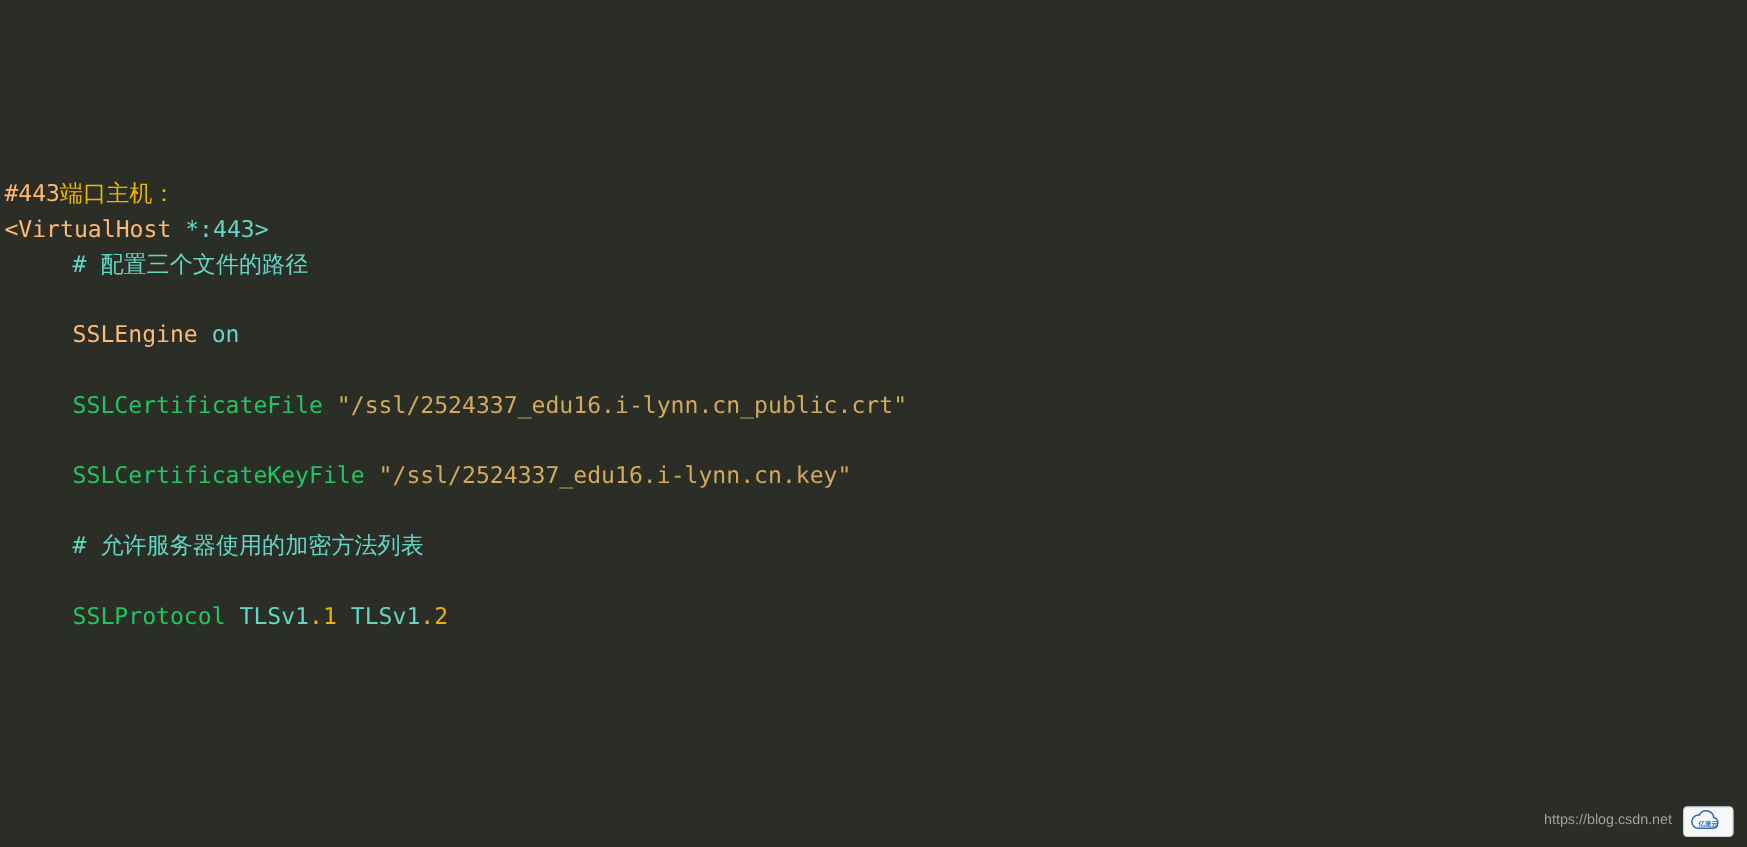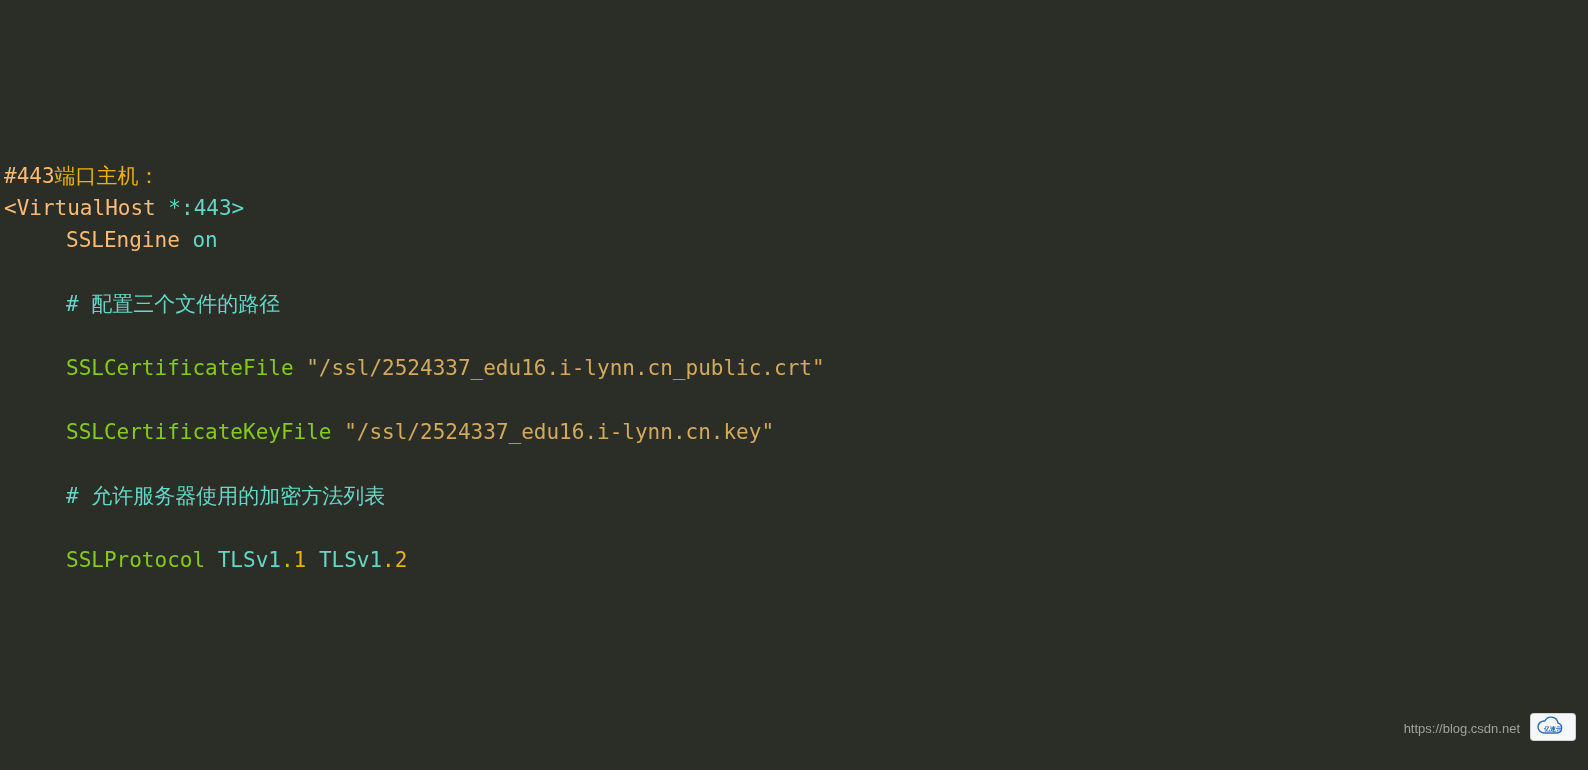--- a/index.html
+++ b/index.html
@@ -12,27 +12,27 @@
     width:1588px;
     height:770px;
     overflow:hidden;
     position:relative;
     white-space:pre;
   }
   .code{padding:0 4px}
   .ind1{padding-left:62px;display:block}
   .c-mag{color:#fdba74}   
   .c-teal{color:#63d6c6}  
-  .c-blue{color:#84cc16}  
+  .c-blue{color:#22c55e}  
   .c-str{color:#d3a95c}   
   .c-white{color:#eab308}
   .watermark{
     position:absolute;
-    right:12px;bottom:25px;
-    display:flex;align-items:flex-start;gap:10px;
+    right:12px;bottom:9px;
+    display:flex;align-items:flex-end;gap:10px;
     font-family:Arial,Helvetica,sans-serif;
     font-size:13px;color:#9ea29a;
   }
   .wm-logo{
     width:46px;height:28px;
     border-radius:4px;
     background:#f5f7f9;
     display:flex;align-items:center;justify-content:center;
     color:#2e6fb3;font-weight:600;font-size:10px;
     box-shadow:0 0 0 1px rgba(0,0,0,.15) inset;
@@ -40,22 +40,22 @@
   .wm-logo svg{display:block}
 </style>
 </head>
 <body>
 
 
 
 <div class="code">
 <span><span class="c-mag">#443</span><span class="c-white">端口主机：</span></span>
 <span><span class="c-mag">&lt;VirtualHost</span><span class="c-teal"> *:443&gt;</span></span>
+<span class="ind1"><span class="c-teal"># 配置三个文件的路径</span></span>
 <span class="ind1"><span class="c-mag">SSLEngine</span><span class="c-teal"> on</span></span>
-<span class="ind1"><span class="c-teal"># 配置三个文件的路径</span></span>
 <span class="ind1"><span class="c-blue">SSLCertificateFile</span><span class="c-str"> "/ssl/2524337_edu16.i-lynn.cn_public.crt"</span></span>
 <span class="ind1"><span class="c-blue">SSLCertificateKeyFile</span><span class="c-str"> "/ssl/2524337_edu16.i-lynn.cn.key"</span></span>
 <span class="ind1"><span class="c-teal"># 允许服务器使用的加密方法列表</span></span>
 <span class="ind1"><span class="c-blue">SSLProtocol</span><span class="c-teal"> TLSv1</span><span class="c-white">.1</span><span class="c-teal"> TLSv1</span><span class="c-white">.2</span></span>
 
 
 
 
 
 

